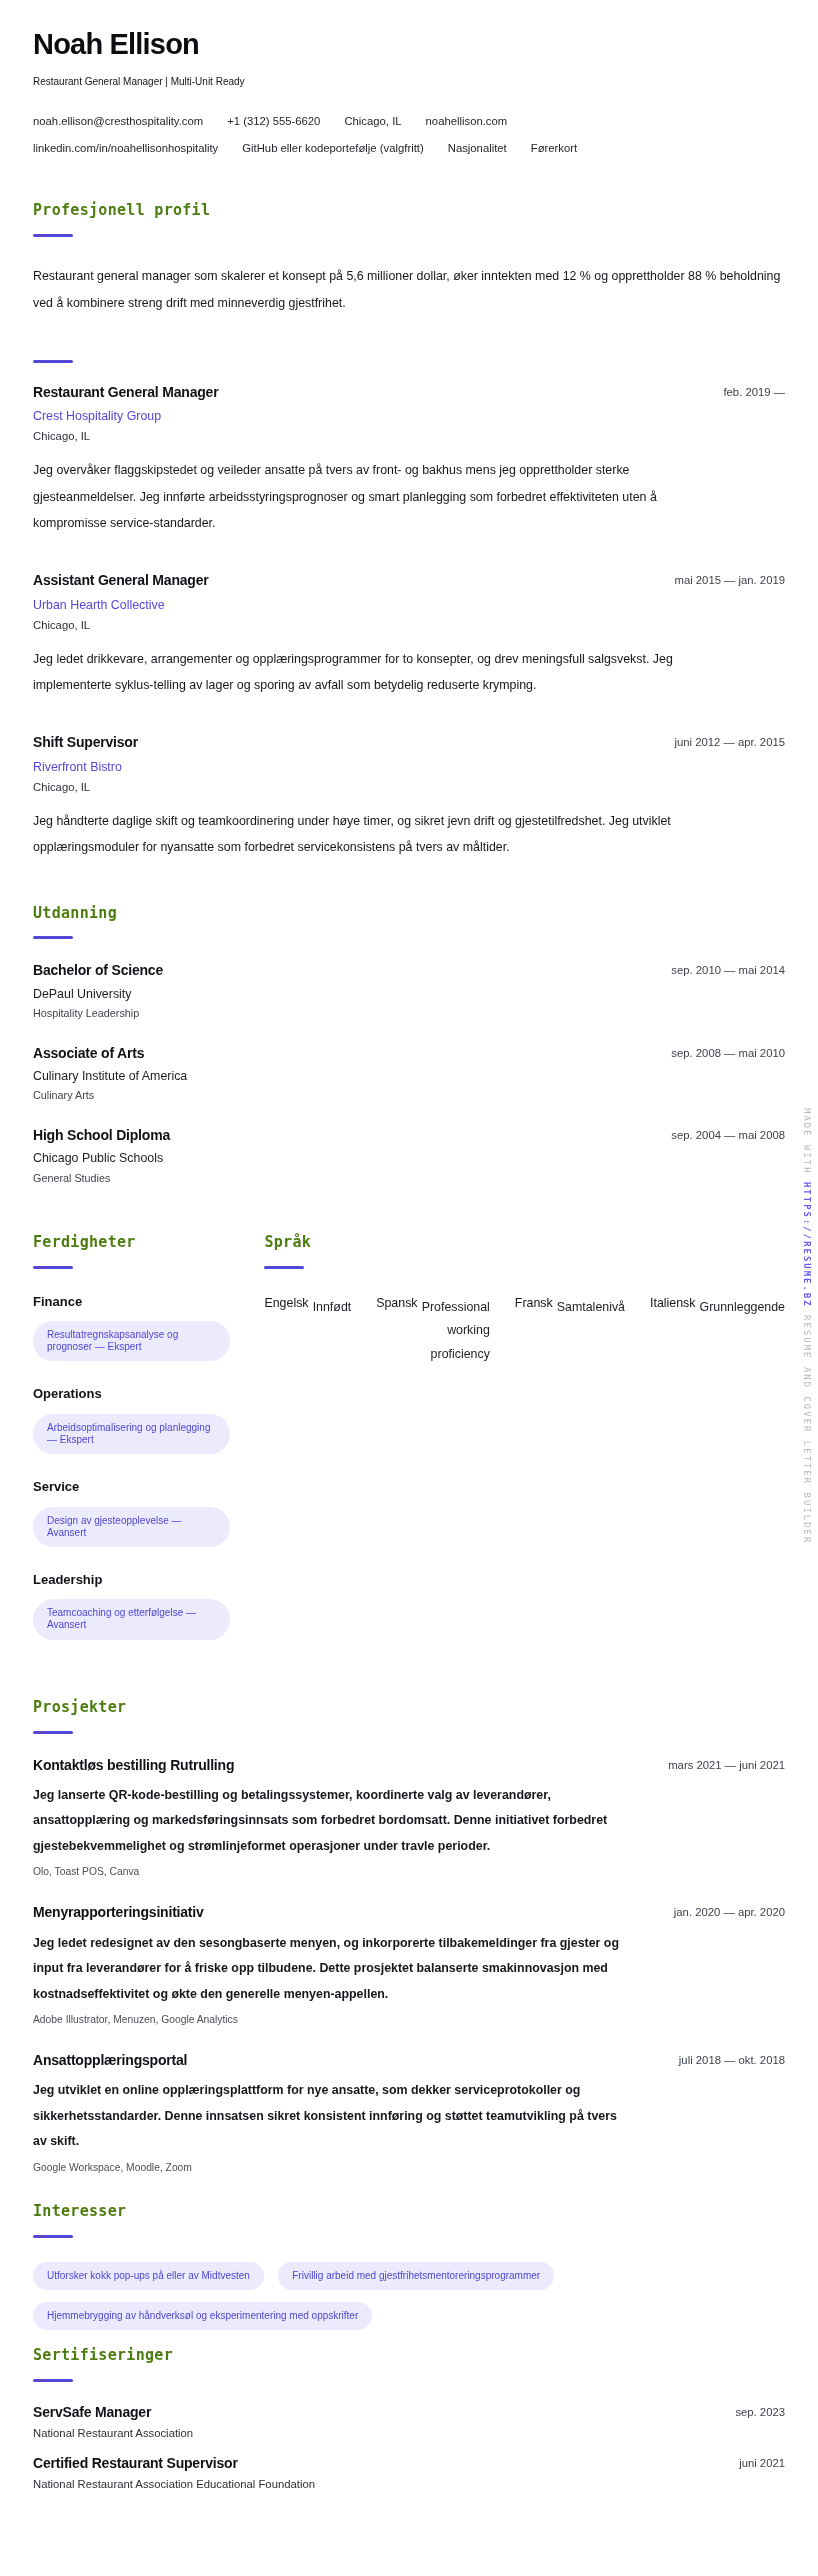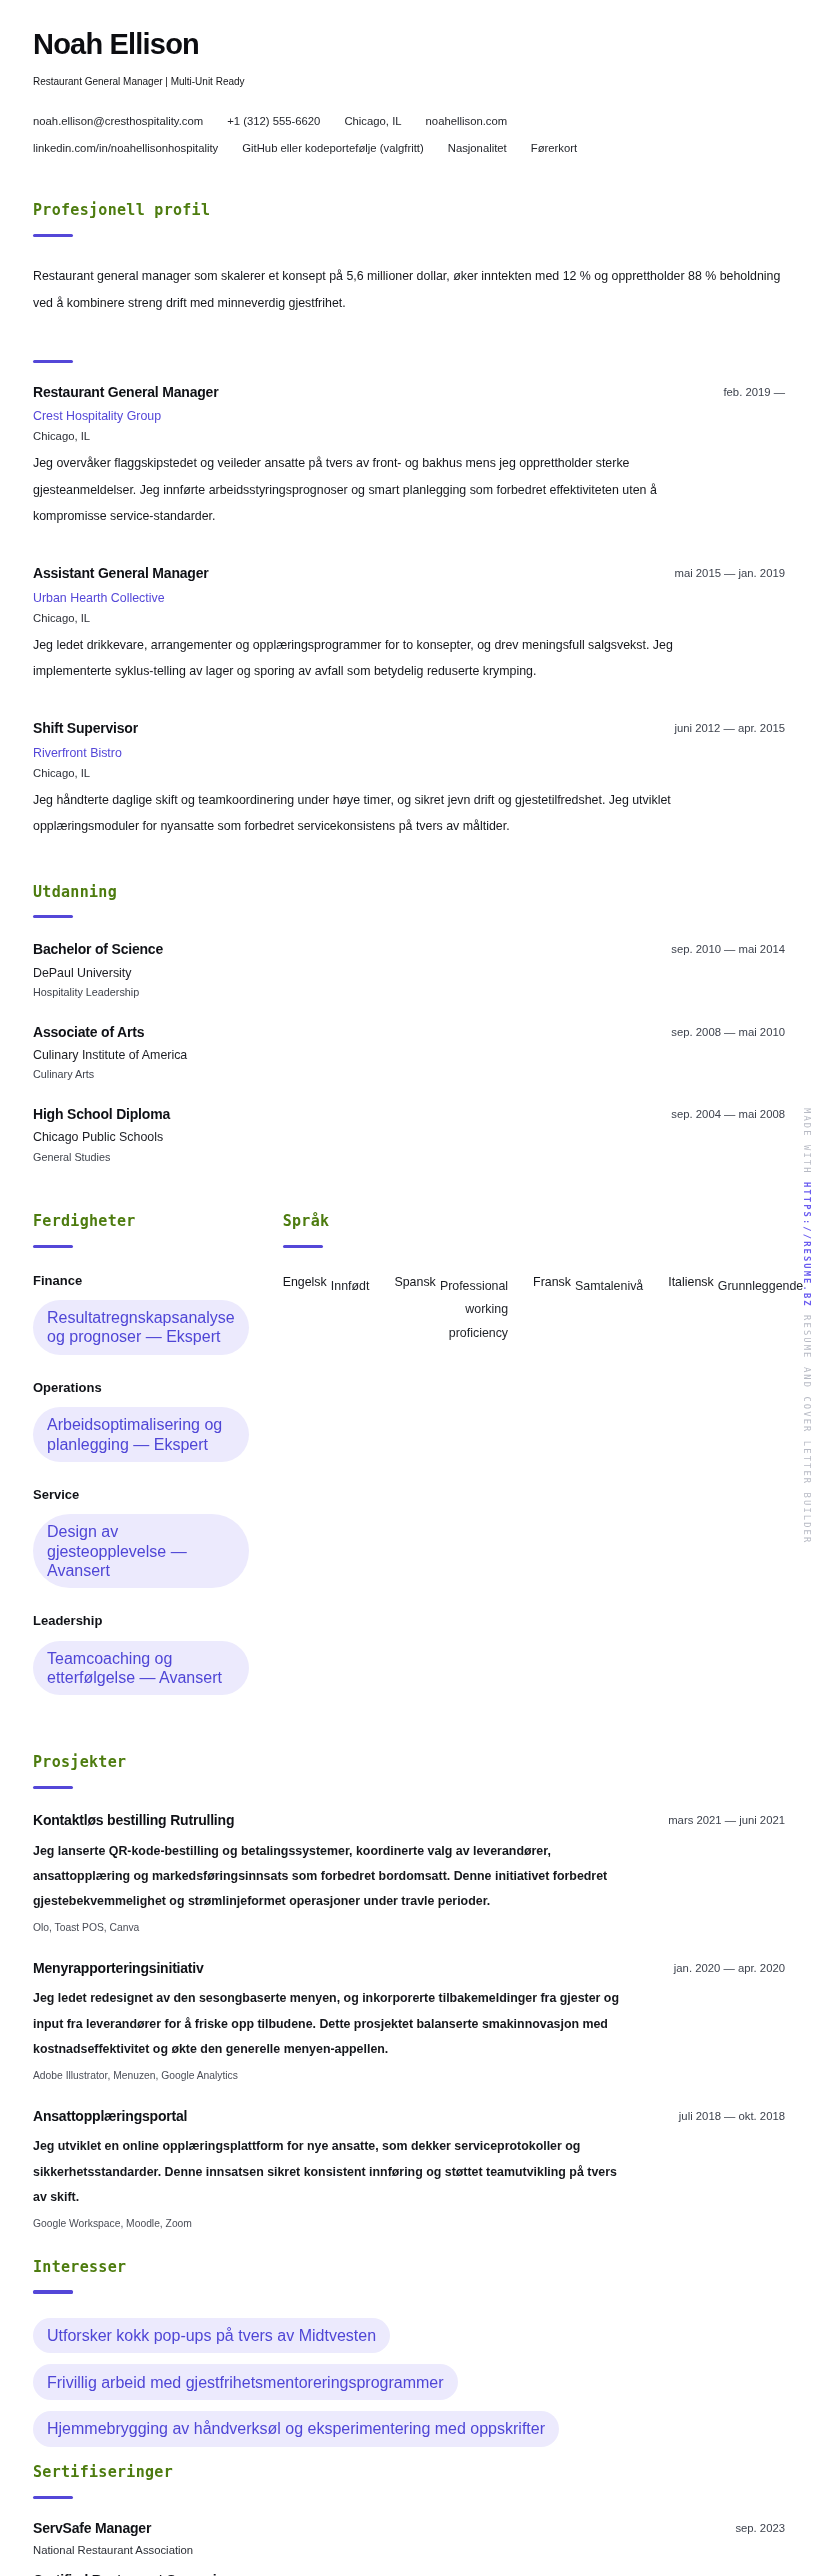--- a/index.html
+++ b/index.html
@@ -25,31 +25,31 @@
   .sec { margin-top:43px; }
   .sec-body { margin-top:26px; }
   
   .profile-text { font-size:12.4px; line-height:2.18; color:#15171c; max-width:752px; }
   
   .entry-head { display:flex; justify-content:space-between; align-items:center; }
   .entry-title { font-size:14px; font-weight:700; color:#0f1116; letter-spacing:-0.2px; }
   .entry-date { font-size:11.3px; color:#3d424d; white-space:nowrap; margin-left:20.6px; flex:none; }
   .company { margin-top:9.3px; font-size:12.4px; font-weight:500; color:#5447d8; cursor:pointer; }
   .location { margin-top:7.2px; font-size:11.3px; color:#2c2f36; }
-  .desc { margin-top:8px; font-size:12.4px; line-height:2.12; color:#15171c; max-width:645px; }
+  .desc { margin-top:15px; font-size:12.4px; line-height:2.12; color:#15171c; max-width:645px; }
   .job { margin-bottom:36px; }
   .job:last-child { margin-bottom:0; }
   .edu { margin-bottom:26px; }
   .school { margin-top:8.2px; font-size:12.4px; color:#1b1d23; }
   .field { margin-top:6.2px; font-size:10.8px; color:#3f434c; }
   
   .twocol { display:grid; grid-template-columns:1fr 1fr; column-gap:34px; align-items:start; margin-top:49px; }
   .skill-group { margin-bottom:25px; }
   .skill-name { font-size:13px; font-weight:700; color:#101217; }
-  .pill { display:inline-block; margin-top:12.4px; background:#eceafd; color:#4f46d6; font-size:16px; line-height:1.2; padding:8.2px 14px; border-radius:515px; }
+  .pill { display:inline-block; margin-top:12.4px; background:#eceafd; color:#4f46d6; font-size:10px; line-height:1.2; padding:8.2px 14px; border-radius:515px; }
   .lang-grid { display:grid; grid-template-columns:1fr 1fr 1fr 1fr; column-gap:25px; row-gap:23px; }
   .lang-pair { display:flex; justify-content:space-between; align-items:flex-start; gap:4.1px; font-size:12.4px; }
   .lang-name { color:#14161b; }
   .lang-level { color:#1d2026; text-align:right; max-width:90px; line-height:1.9; }
   
   .project { margin-bottom:27px; }
   .proj-desc { margin-top:10.3px; font-size:12.4px; line-height:2.05; color:#15171c; max-width:598px;font-weight:bold; }
   .tools { margin-top:7.2px; font-size:10.3px; color:#4b4e57; }
   
   .pill-wrap { display:flex; flex-wrap:wrap; gap:11.3px 14.4px; margin-top:24px; max-width:690px; }
@@ -253,21 +253,21 @@
         <div class="tools">Google Workspace, Moodle, Zoom</div>
       </div>
 
     </div>
   </div>
 
   <div class="sec" style="margin-top:29px">
     <div class="sec-head">Interesser</div>
     <div class="sec-bar"></div>
     <div class="pill-wrap">
-      <span class="pill">Utforsker kokk pop-ups på tvers av Midtvesten</span>
+      <span class="pill">Utforsker kokk pop-ups på eller av Midtvesten</span>
       <span class="pill">Frivillig arbeid med gjestfrihetsmentoreringsprogrammer</span>
       <span class="pill">Hjemmebrygging av håndverksøl og eksperimentering med oppskrifter</span>
     </div>
   </div>
 
   <div class="sec" style="margin-top:16px">
     <div class="sec-head">Sertifiseringer</div>
     <div class="sec-bar"></div>
     <div class="sec-body" style="margin-top:21.6px">
 

